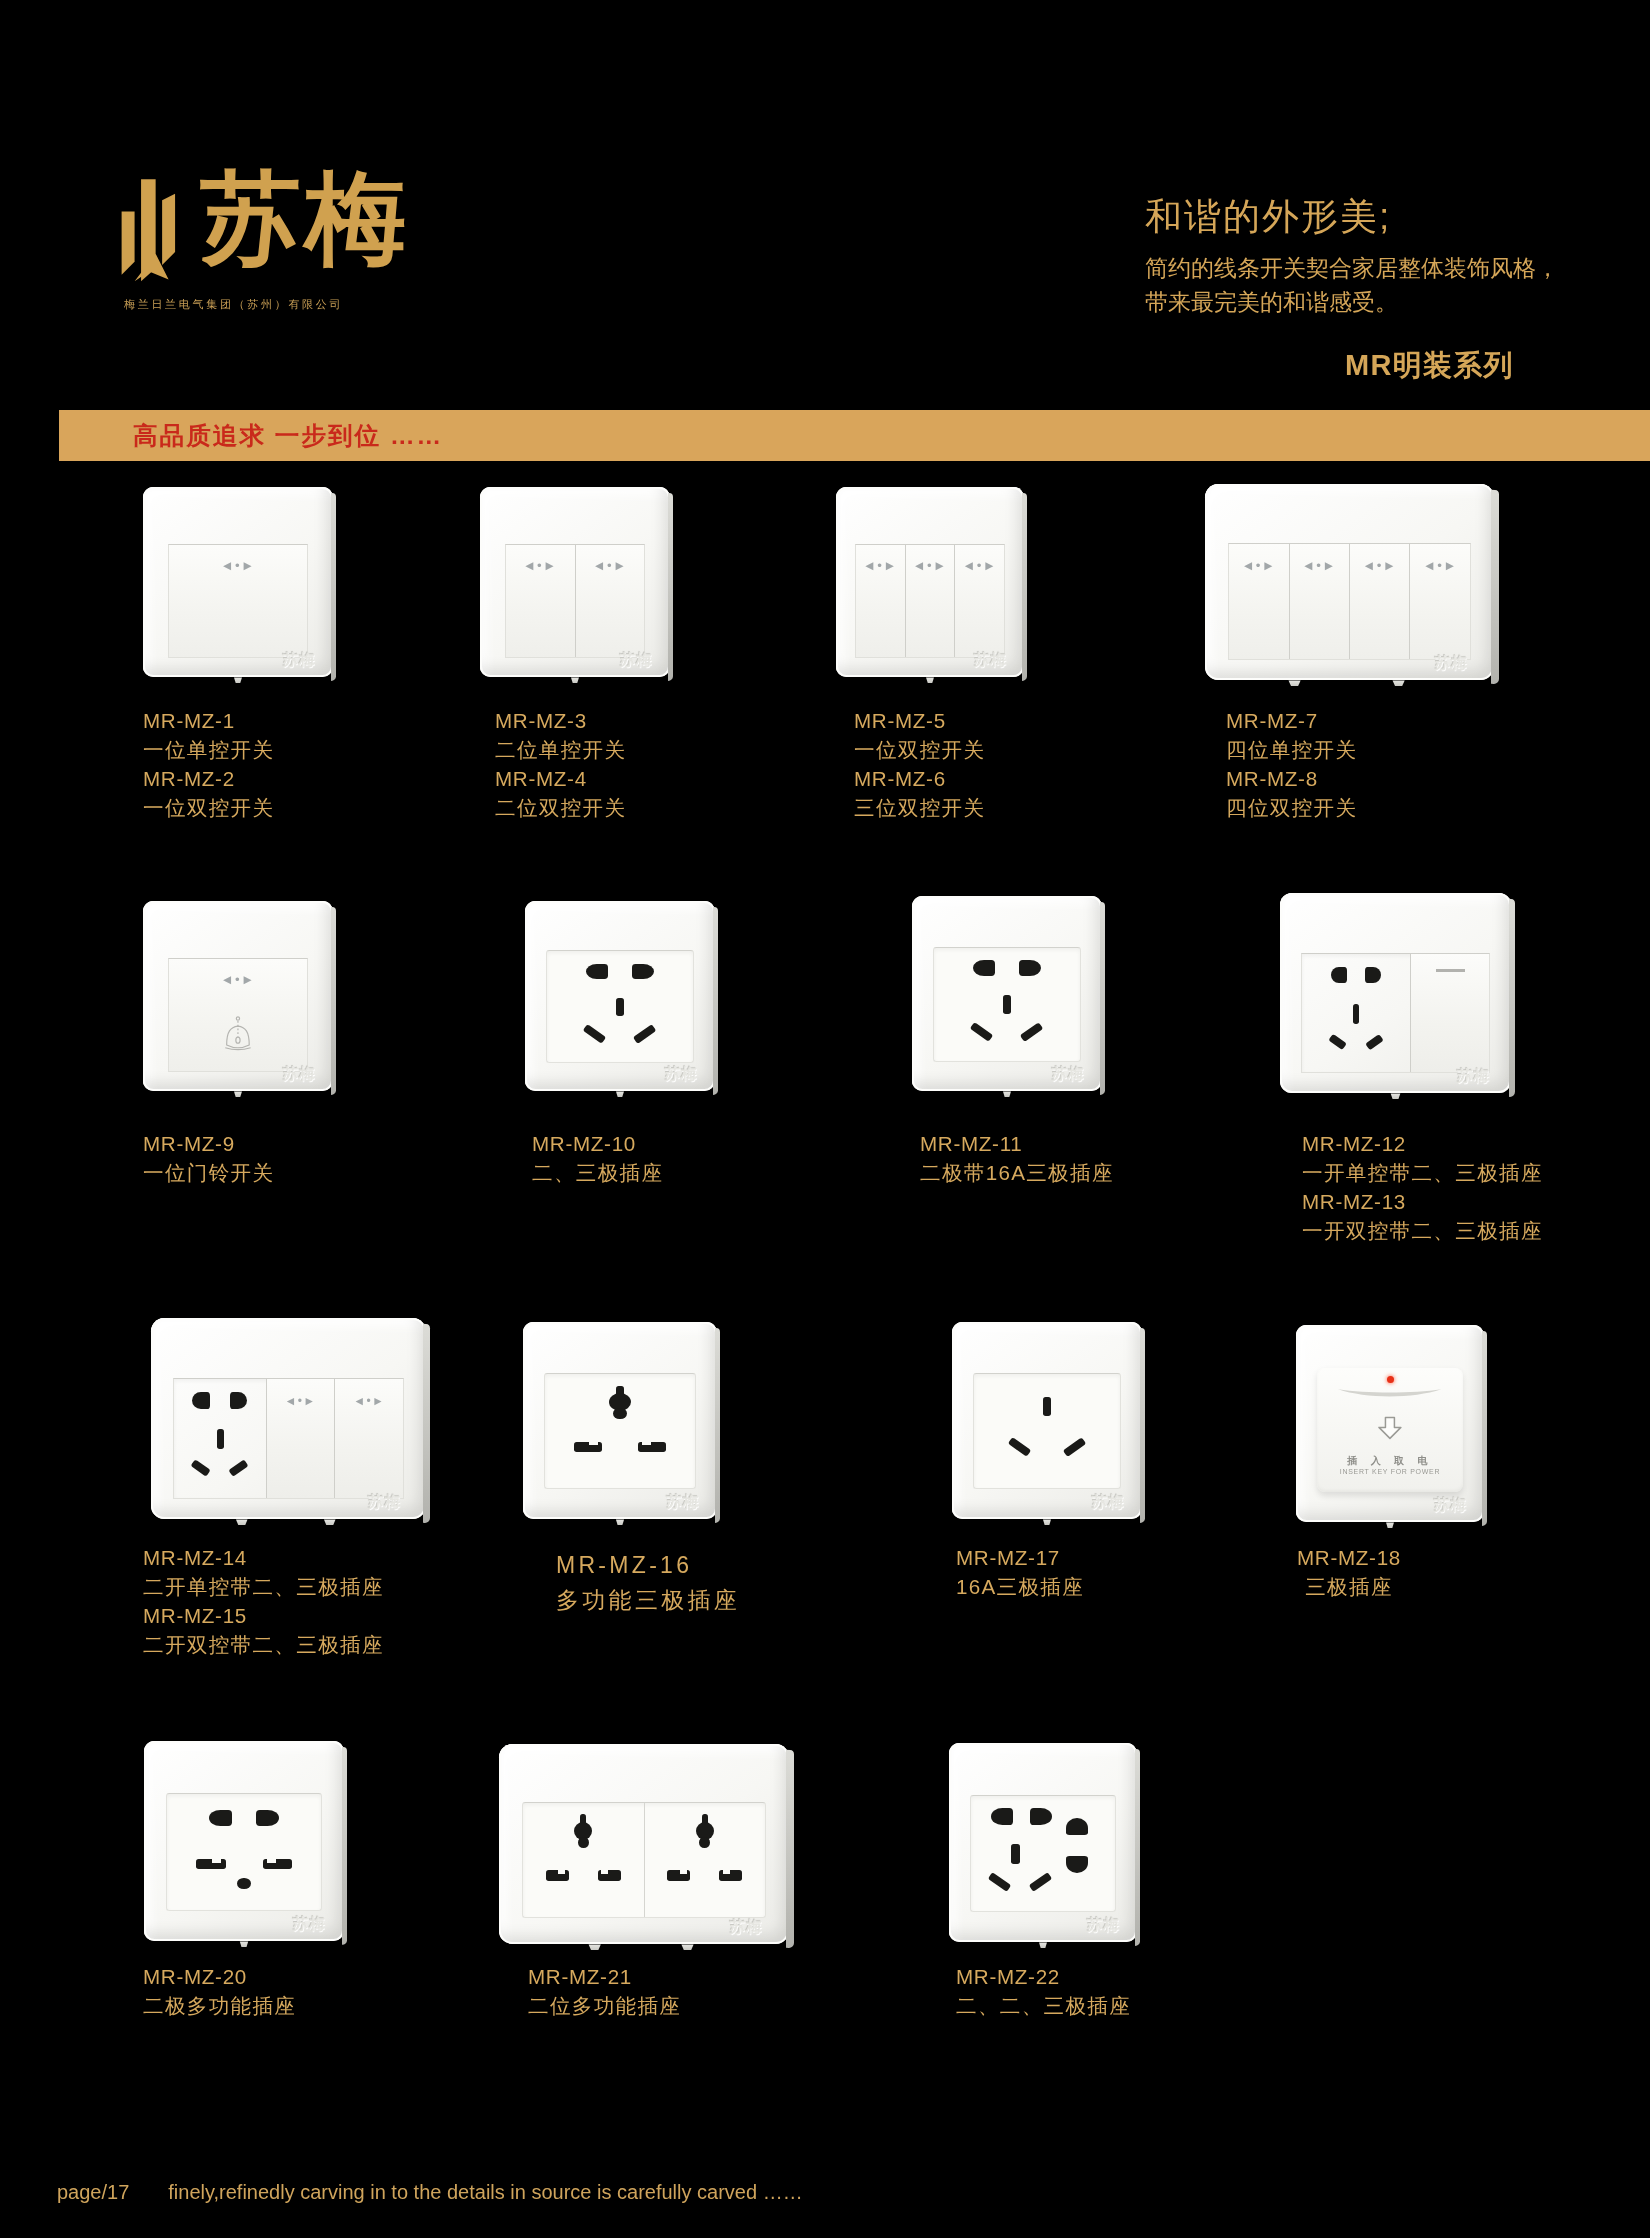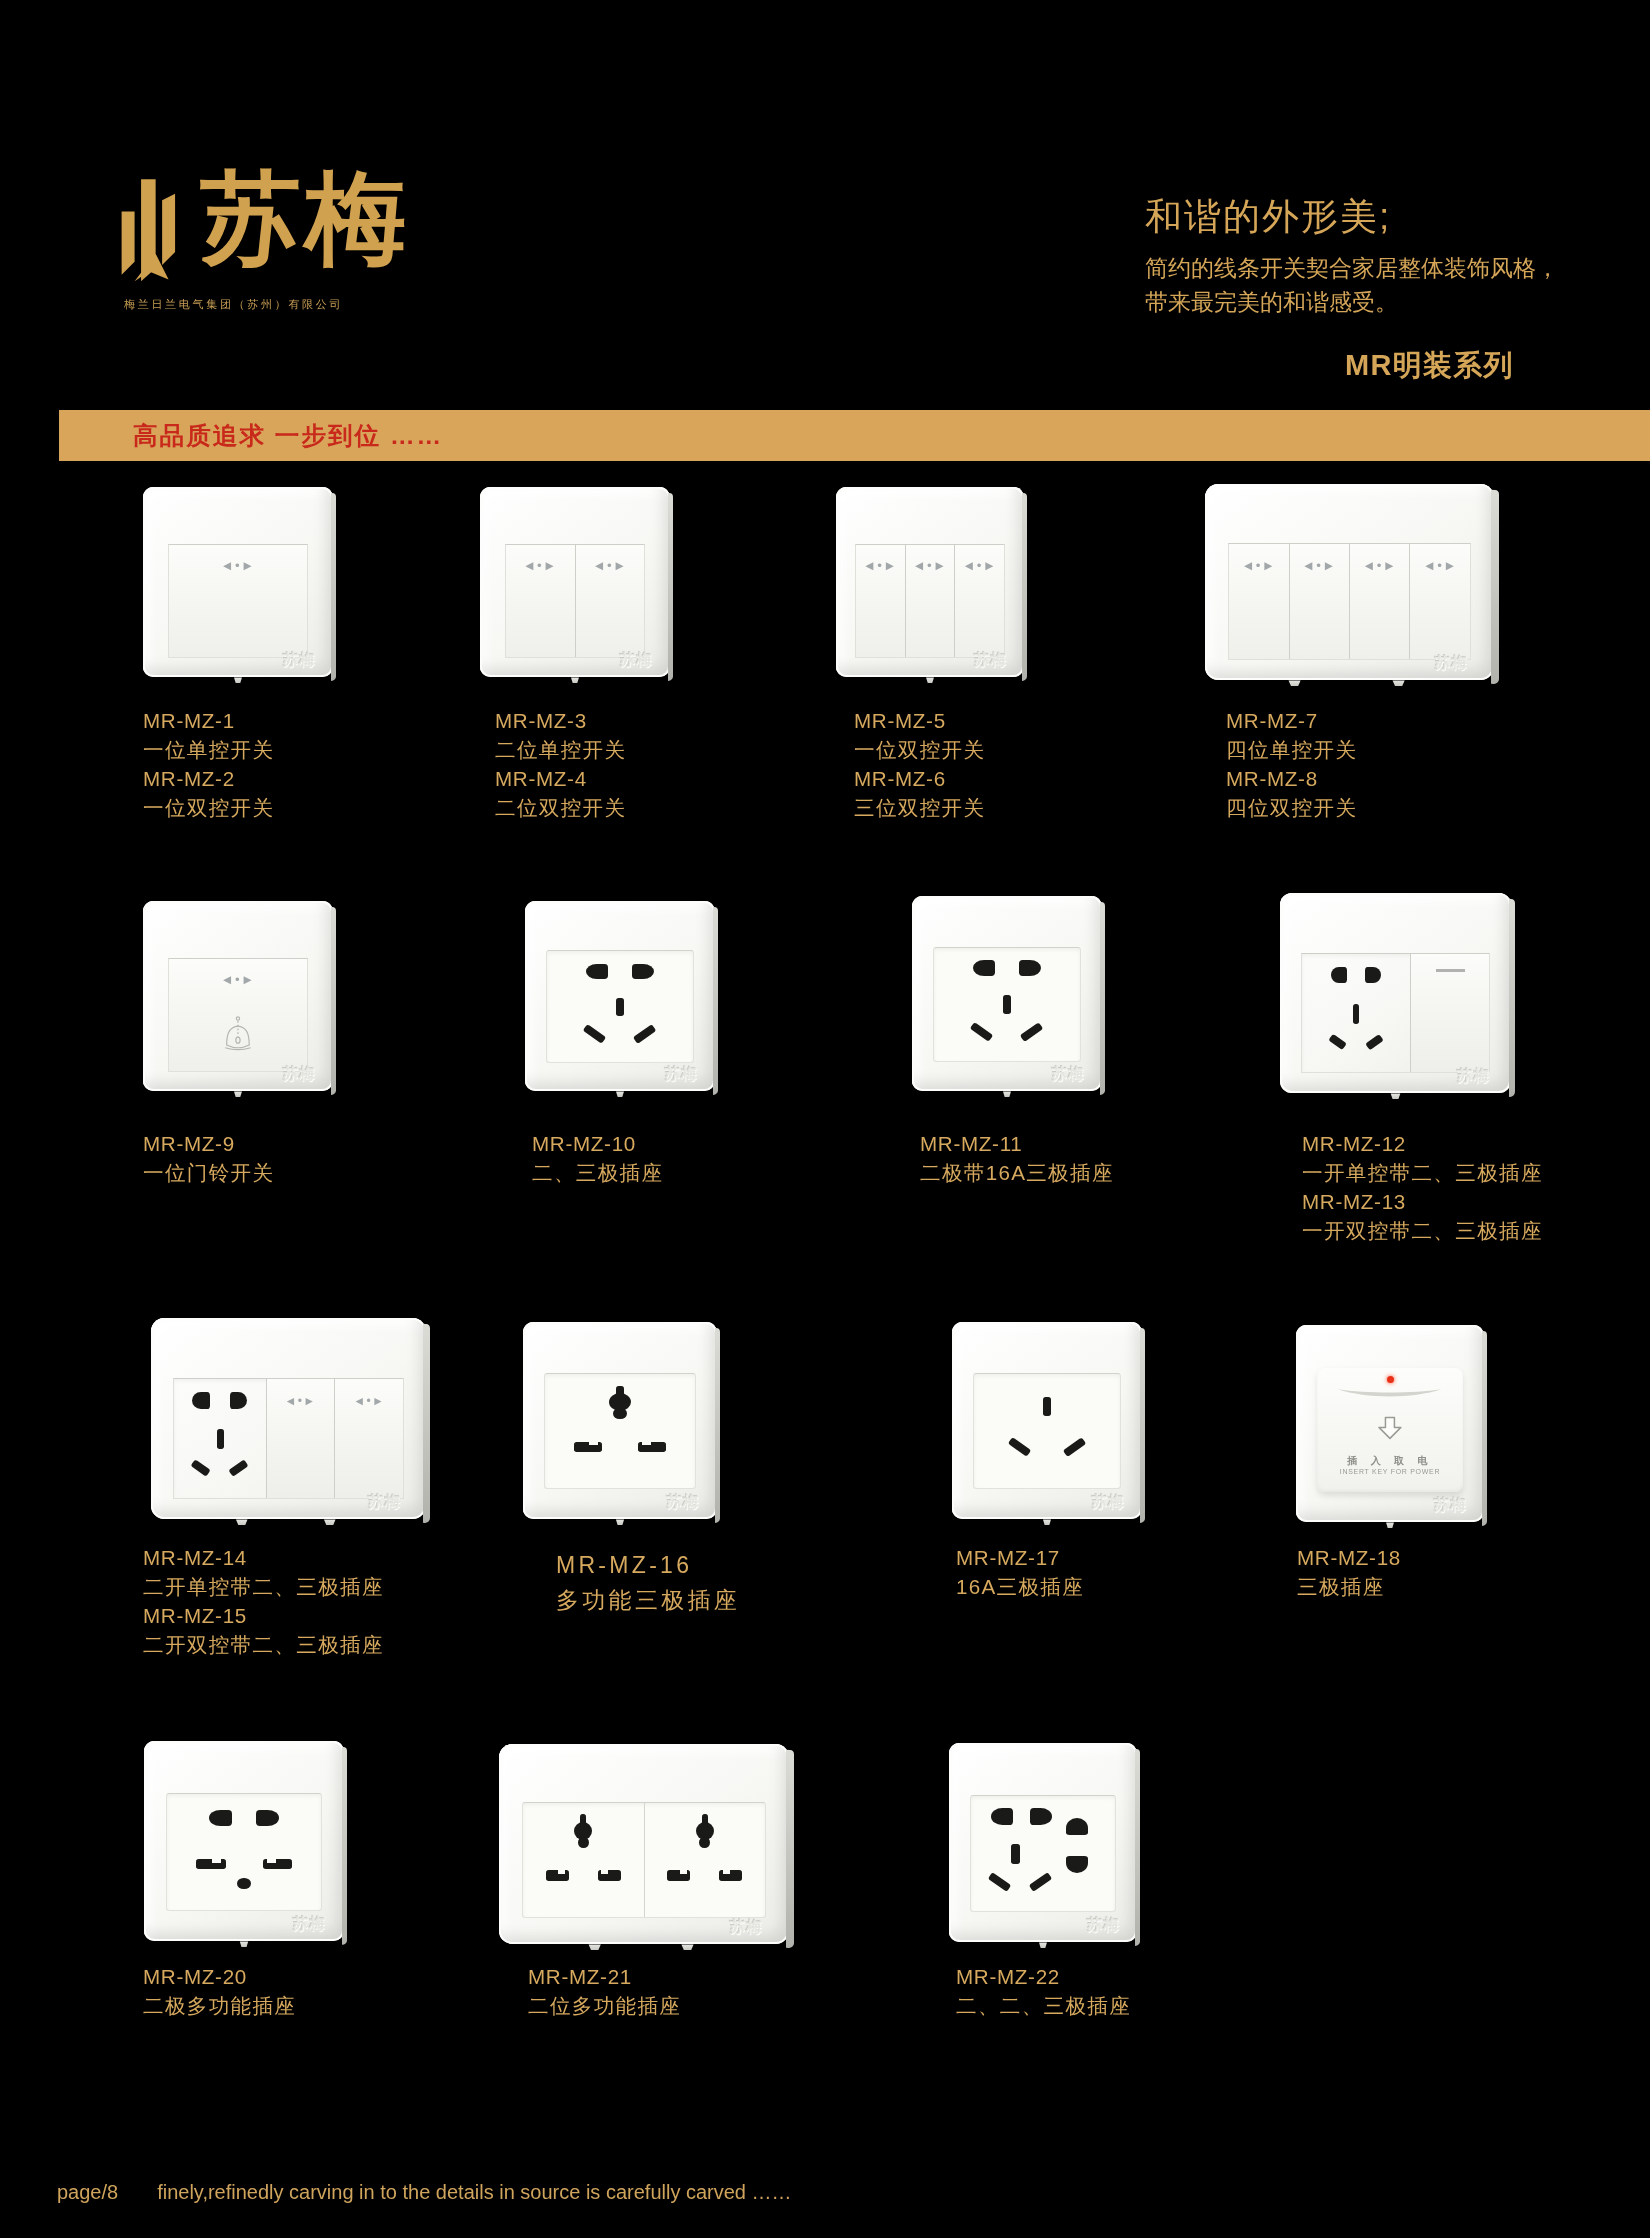--- a/index.html
+++ b/index.html
@@ -101,21 +101,21 @@
   .slot-svg  { position:absolute; left:10%; top:13%; width:80%; height:14%; }
   .arrow-svg { position:absolute; left:33%; top:36%; width:34%; height:28%; }
   .card-cn { position:absolute; top:69%; width:100%; text-align:center; color:#8e8e89;
              font-size:10px; letter-spacing:5.3px; font-weight:bold; }
   .card-en { position:absolute; top:80%; width:100%; text-align:center; color:#9a9a95;
              font-size:7px; letter-spacing:0.7px; }
 
   
   .label { position:absolute; color:#d6a95e; }
   .label div { font-size:20.6px; line-height:29px; letter-spacing:0.7px; }
-  .label .cn { letter-spacing:1.3px; }
+  .label .cn { letter-spacing:1.3px;text-align:center; }
   .label.big div { font-size:23px; line-height:35px; letter-spacing:3.3px; }
 
   
   .footer { left:57px; top:2181px; color:#cfa45c; font-size:20px; display:flex; }
   .footer .cap { margin-left:39px; }
 </style>
 </head>
 <body>
 
 <svg class="abs logo-mark" viewBox="0 0 100 140">
@@ -448,16 +448,16 @@
 <div class="label" style="left:528px;top:1962px">
   <div>MR-MZ-21</div>
   <div class="cn">二位多功能插座</div>
 </div>
 <div class="label" style="left:956px;top:1962px">
   <div>MR-MZ-22</div>
   <div class="cn">二、二、三极插座</div>
 </div>
 
 <div class="abs footer">
-  <span>page/8</span>
+  <span>page/17</span>
   <span class="cap">finely,refinedly carving in to the details in source is carefully carved ……</span>
 </div>
 
 
 </body></html>

